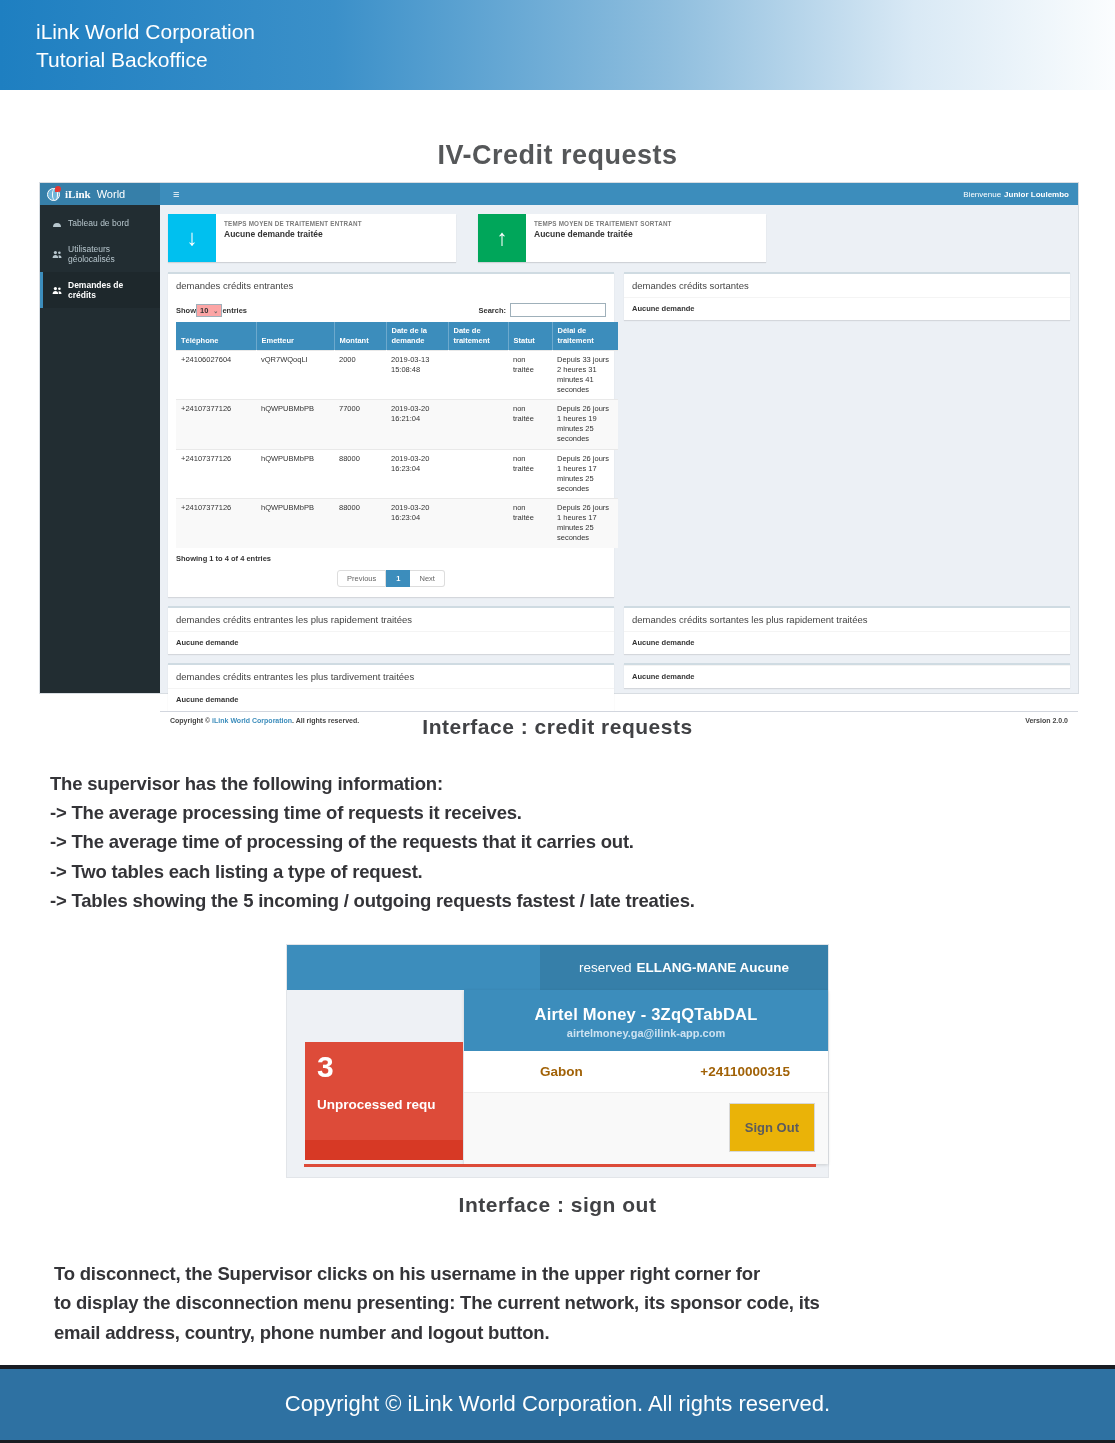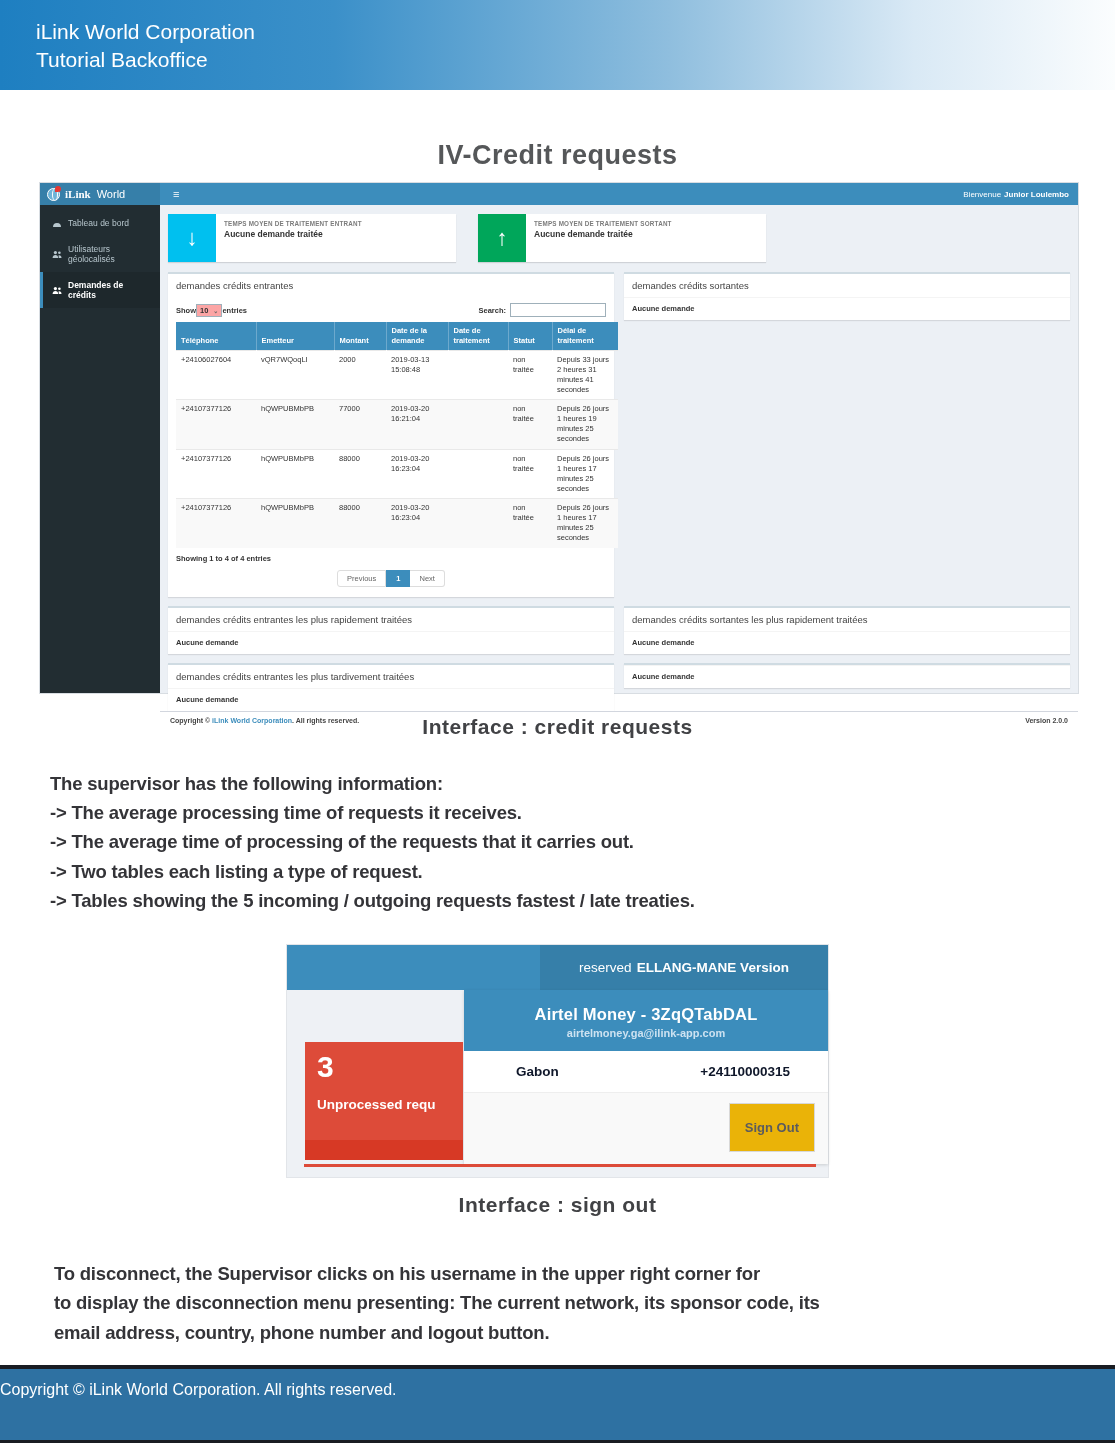--- a/index.html
+++ b/index.html
@@ -95,33 +95,33 @@
   .para.p2 { margin:42px 0 0 54px; }
   
   .shot2 { width:541px; height:232px; margin:30px 0 0 287px; position:relative; background:#eef1f5; box-shadow:0 0 0 1px #e2e5e9; }
   .s2-topbar { position:absolute; left:0; top:0; right:0; height:45px; background:#3c8dbc; }
   .s2-usermenu { position:absolute; right:0; top:0; width:288px; height:45px; background:#367fa9; color:#fff; font-size:13.5px; display:flex; align-items:center; justify-content:center; cursor:pointer; }
   .s2-usermenu b { margin-left:5px; }
   .s2-dropdown { position:absolute; right:0; top:45px; width:364px; box-shadow:0 1px 3px rgba(0,0,0,.15); }
   .s2-dd-header { background:#3c8dbc; color:#fff; text-align:center; padding:15px 8px 12px; }
   .s2-network { font-size:16.5px; font-weight:700; letter-spacing:.2px;text-align:center; }
   .s2-email { font-size:11px; font-weight:700; color:#cde2f1; margin-top:3px; }
-  .s2-dd-body { background:#fff; display:flex; justify-content:space-between; padding:13px 38px 13px 52px; font-size:13.5px; font-weight:700; color:#0f172a; }
+  .s2-dd-body { background:#fff; display:flex; justify-content:space-between; padding:13px 38px 13px 76px; font-size:13.5px; font-weight:700; color:#a16207; }
   .s2-dd-footer { background:#f9f9f9; padding:10px 13px 12px; text-align:right; border-top:1px solid #eee; }
   .s2-signout { display:inline-block; background:#eab308; border:1px solid #d8d8d8; color:#5b5b5e; font-size:13px; font-weight:700; padding:16px 15px; cursor:pointer; }
   .s2-redbox { position:absolute; left:18px; top:97px; width:158px; height:118px; background:#dd4b39; color:#fff; padding:8px 12px; overflow:hidden; }
   .s2-red-count { font-size:30px; font-weight:700; line-height:1.1; }
   .s2-red-label { font-size:13.5px; font-weight:700; margin-top:14px; white-space:nowrap; }
   .s2-redbox::after { content:""; position:absolute; left:0; right:0; bottom:0; height:20px; background:#d73925; }
   .s2-redline { position:absolute; left:17px; top:219px; width:512px; height:3px; background:#dd4b39; }
   
   .doc-footer {
     position:absolute; left:0; right:0; bottom:0; height:78px;
     background:#2e71a2; border-top:4px solid #191c22; border-bottom:3px solid #191c22;
-    color:#fff; font-size:16px; padding-top:12px; font-weight:400;
+    color:#fff; font-size:22px; text-align:center; padding-top:22px; font-weight:400;
   }
 </style>
 </head>
 <body>
 
 <header class="doc-header">
   <div>iLink World Corporation</div>
   <div>Tutorial Backoffice</div>
 </header>
 
@@ -323,21 +323,21 @@
   <div>-&gt; The average processing time of requests it receives.</div>
   <div>-&gt; The average time of processing of the requests that it carries out.</div>
   <div>-&gt; Two tables each listing a type of request.</div>
   <div>-&gt; Tables showing the 5 incoming / outgoing requests fastest / late treaties.</div>
 </div>
 
 <div class="shot2">
   <div class="s2-topbar"></div>
   <div class="s2-usermenu">
     <span>reserved</span>
-    <b>ELLANG-MANE Version</b>
+    <b>ELLANG-MANE Aucune</b>
   </div>
   <div class="s2-dropdown">
     <div class="s2-dd-header">
       <div class="s2-network">Airtel Money - 3ZqQTabDAL</div>
       <div class="s2-email">airtelmoney.ga@ilink-app.com</div>
     </div>
     <div class="s2-dd-body">
       <span>Gabon</span>
       <span>+24110000315</span>
     </div>

